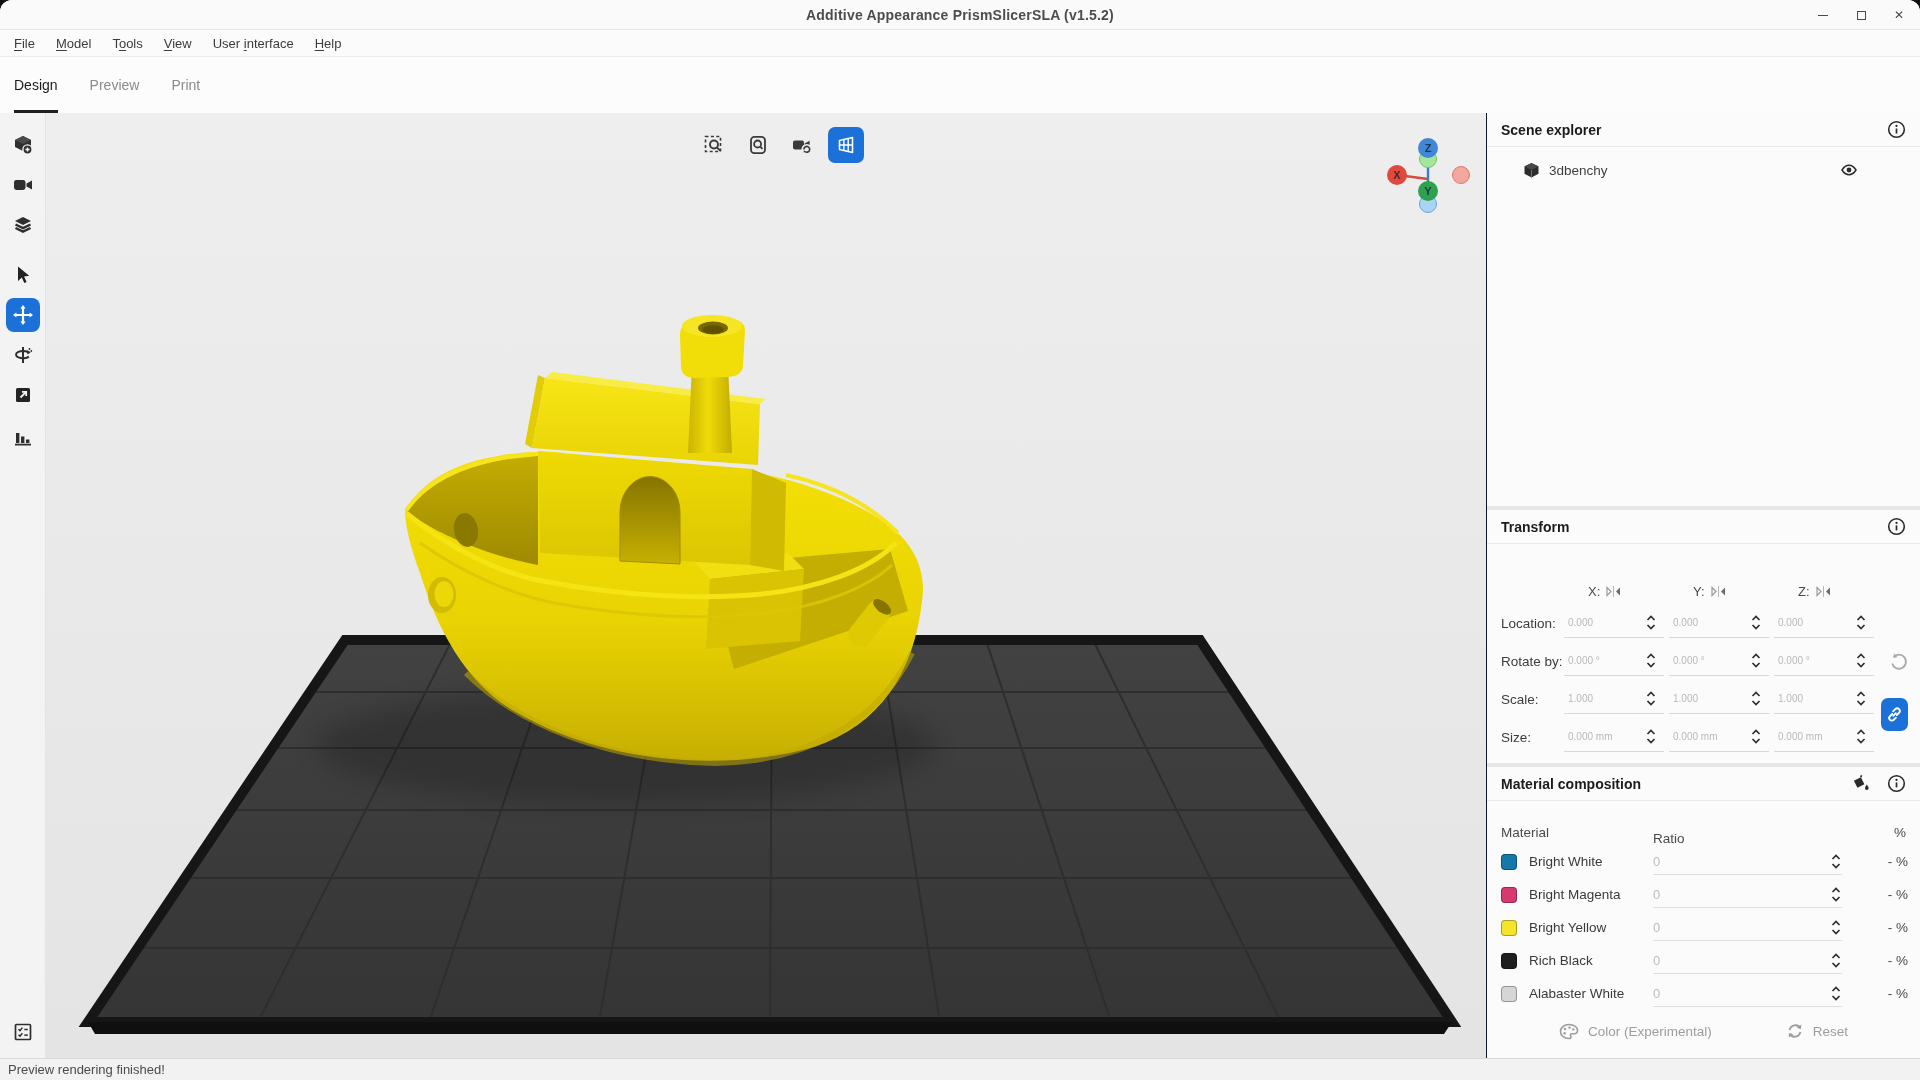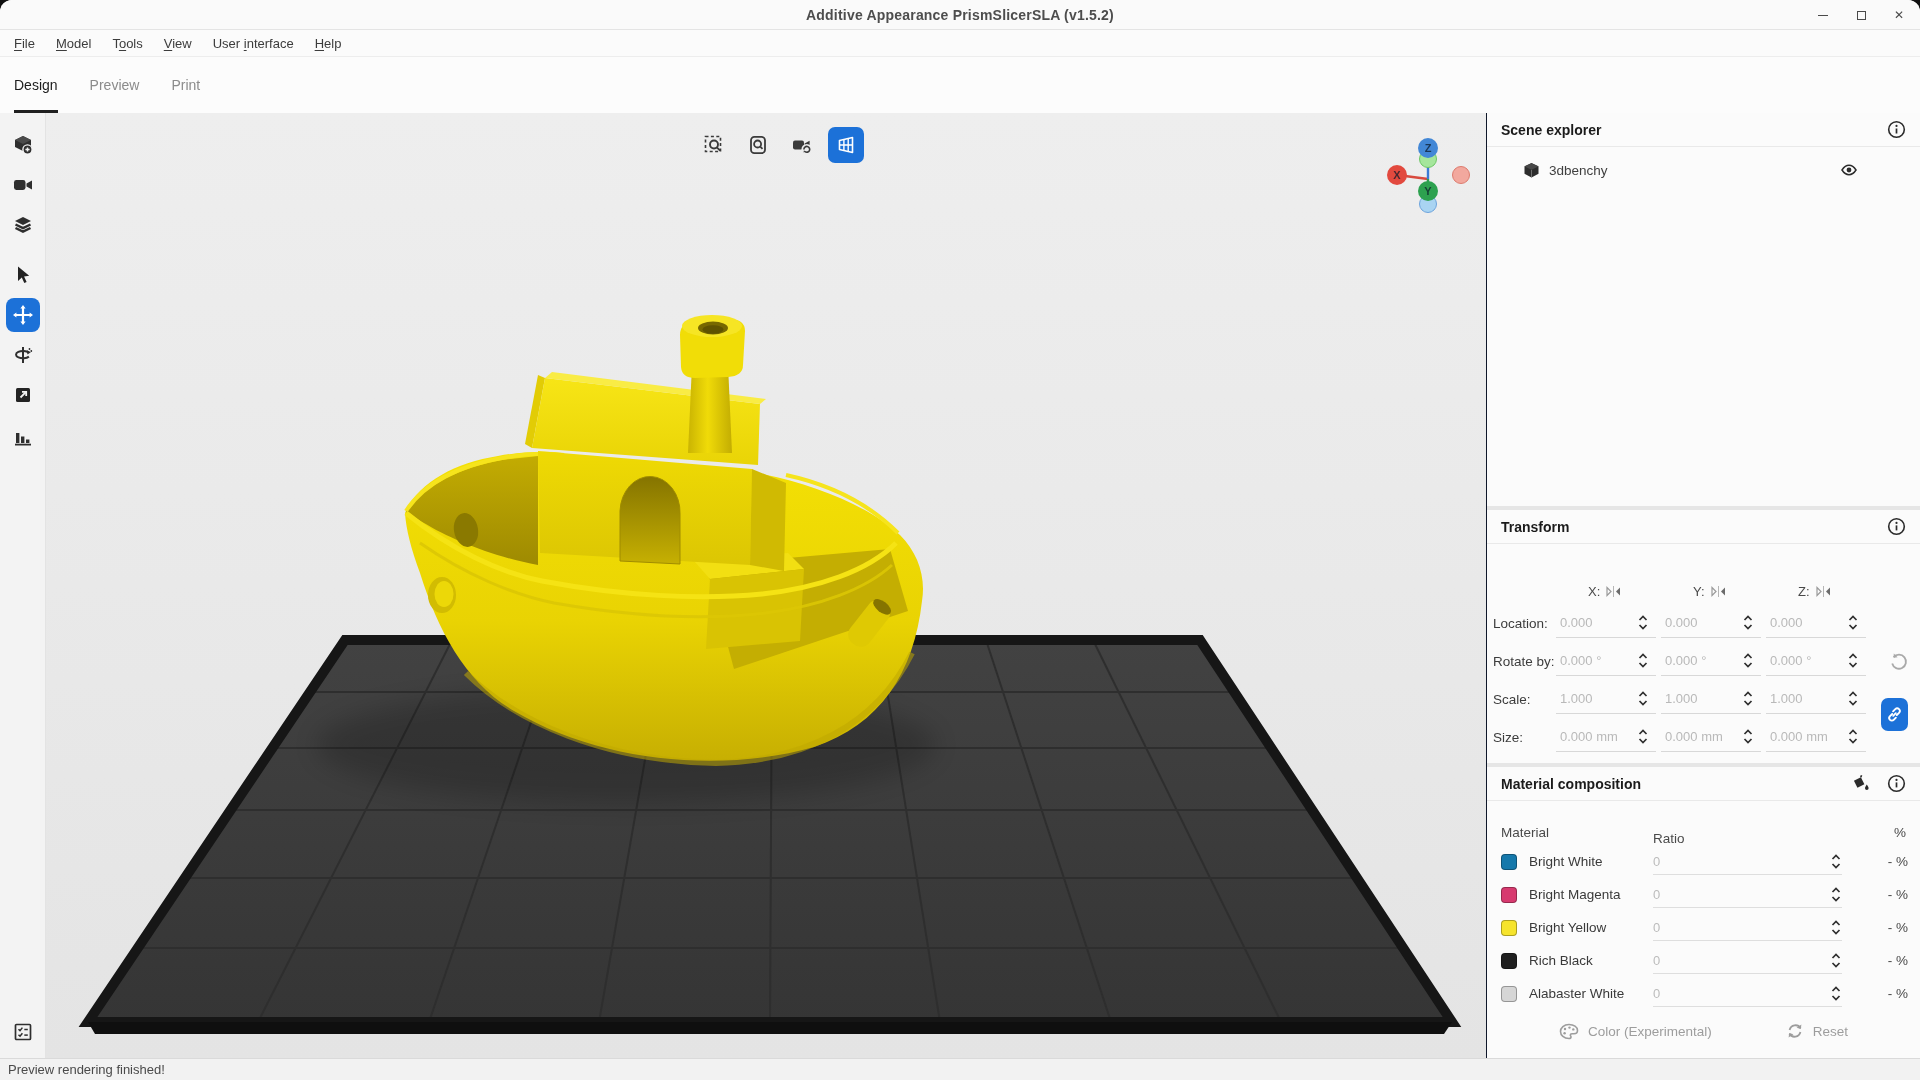--- a/index.html
+++ b/index.html
@@ -51,25 +51,25 @@
   .hdr-icons { margin-left:auto; display:flex; align-items:center; gap:16px; color:#2b2b2b; }
 
   .scene-item { height:34px; margin-top:6px; display:flex; align-items:center; padding-left:36px; color:#3a3a3a; }
   .scene-item .obj-name { font-size:13.5px; margin-left:9px; color:#3f3f3f; }
   .scene-item .eye { margin-left:auto; margin-right:62px; color:#2b2b2b; display:flex; }
 
   
   .axis-row { margin-top:34px; height:26px; display:flex; padding-left:77px; }
   .axis-cell { width:105px; display:flex; align-items:center; padding-left:24px; gap:5px; }
   .axis-label { font-size:13px; color:#4a4a4a; }
-  .t-row { height:38px; display:flex; align-items:center; padding-left:6px; }
+  .t-row { height:38px; display:flex; align-items:center; padding-left:14px; }
   .t-label { width:63px; font-size:13.5px; color:#3c3c3c; }
   .fgroup { width:105px; display:flex; align-items:center; }
   .fwrap { width:100px; height:30px; display:flex; align-items:center; border-bottom:1px solid #d8d8d8; }
-  .fwrap input { width:80px; border:none; outline:none; background:transparent; font-family:"Liberation Sans",sans-serif; font-size:13px; color:#b91c1c; padding-left:4px; }
+  .fwrap input { width:80px; border:none; outline:none; background:transparent; font-family:"Liberation Sans",sans-serif; font-size:10px; color:#b91c1c; padding-left:4px; }
   .fwrap input::placeholder { color:#b9b9b9; opacity:1; }
   .stepper { width:14px; display:flex; flex-direction:column; align-items:center; gap:3px; color:#2f2f2f; }
   .stepper svg { display:block; }
   .t-extra { margin-left:auto; margin-right:12px; color:#a9a9a9; display:flex; }
   .link-btn { position:absolute; right:12px; top:188px; width:27px; height:33px; background:#1c71d8; border-radius:7px; display:flex; align-items:center; justify-content:center; color:#fff; }
 
   
   .m-headrow { margin-top:18px; height:26px; display:flex; align-items:center; padding:0 14px; font-size:13.5px; color:#4a4a4a; }
   .mh-material { width:152px; }
   .mh-ratio { width:190px;margin-top:12px; }

